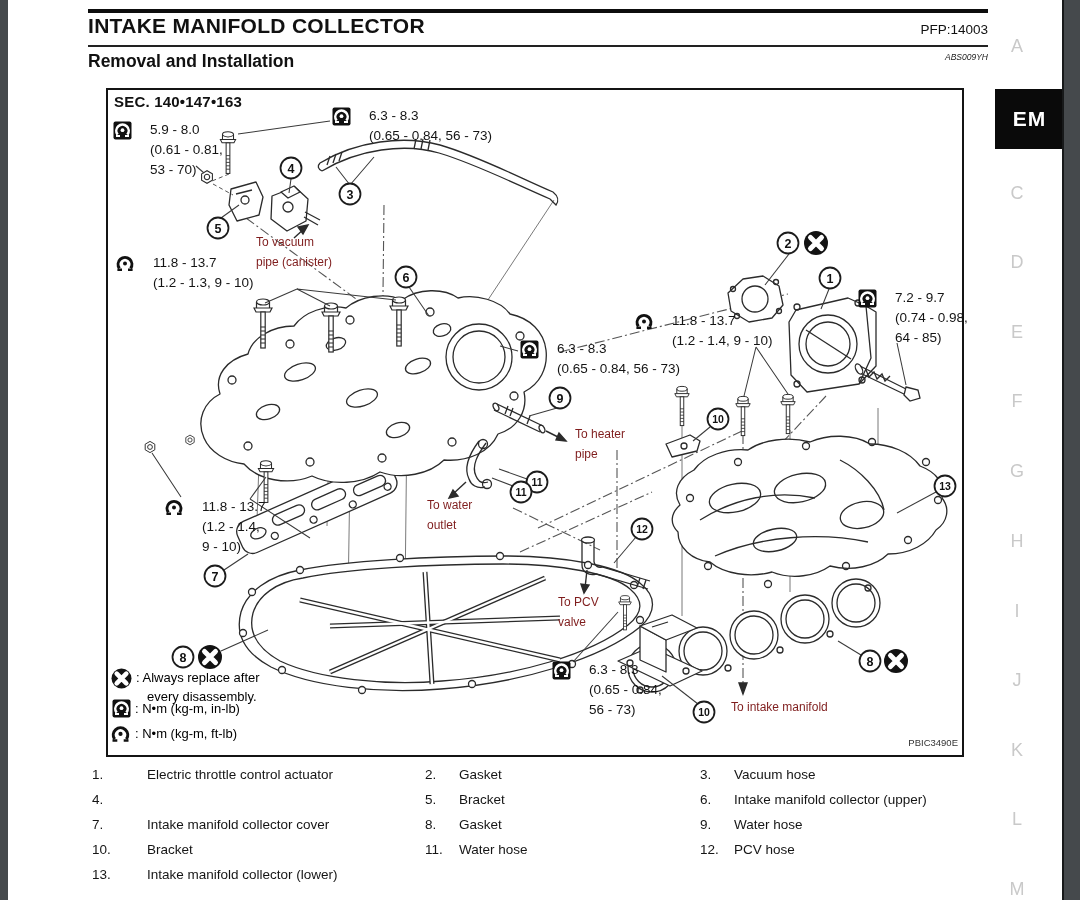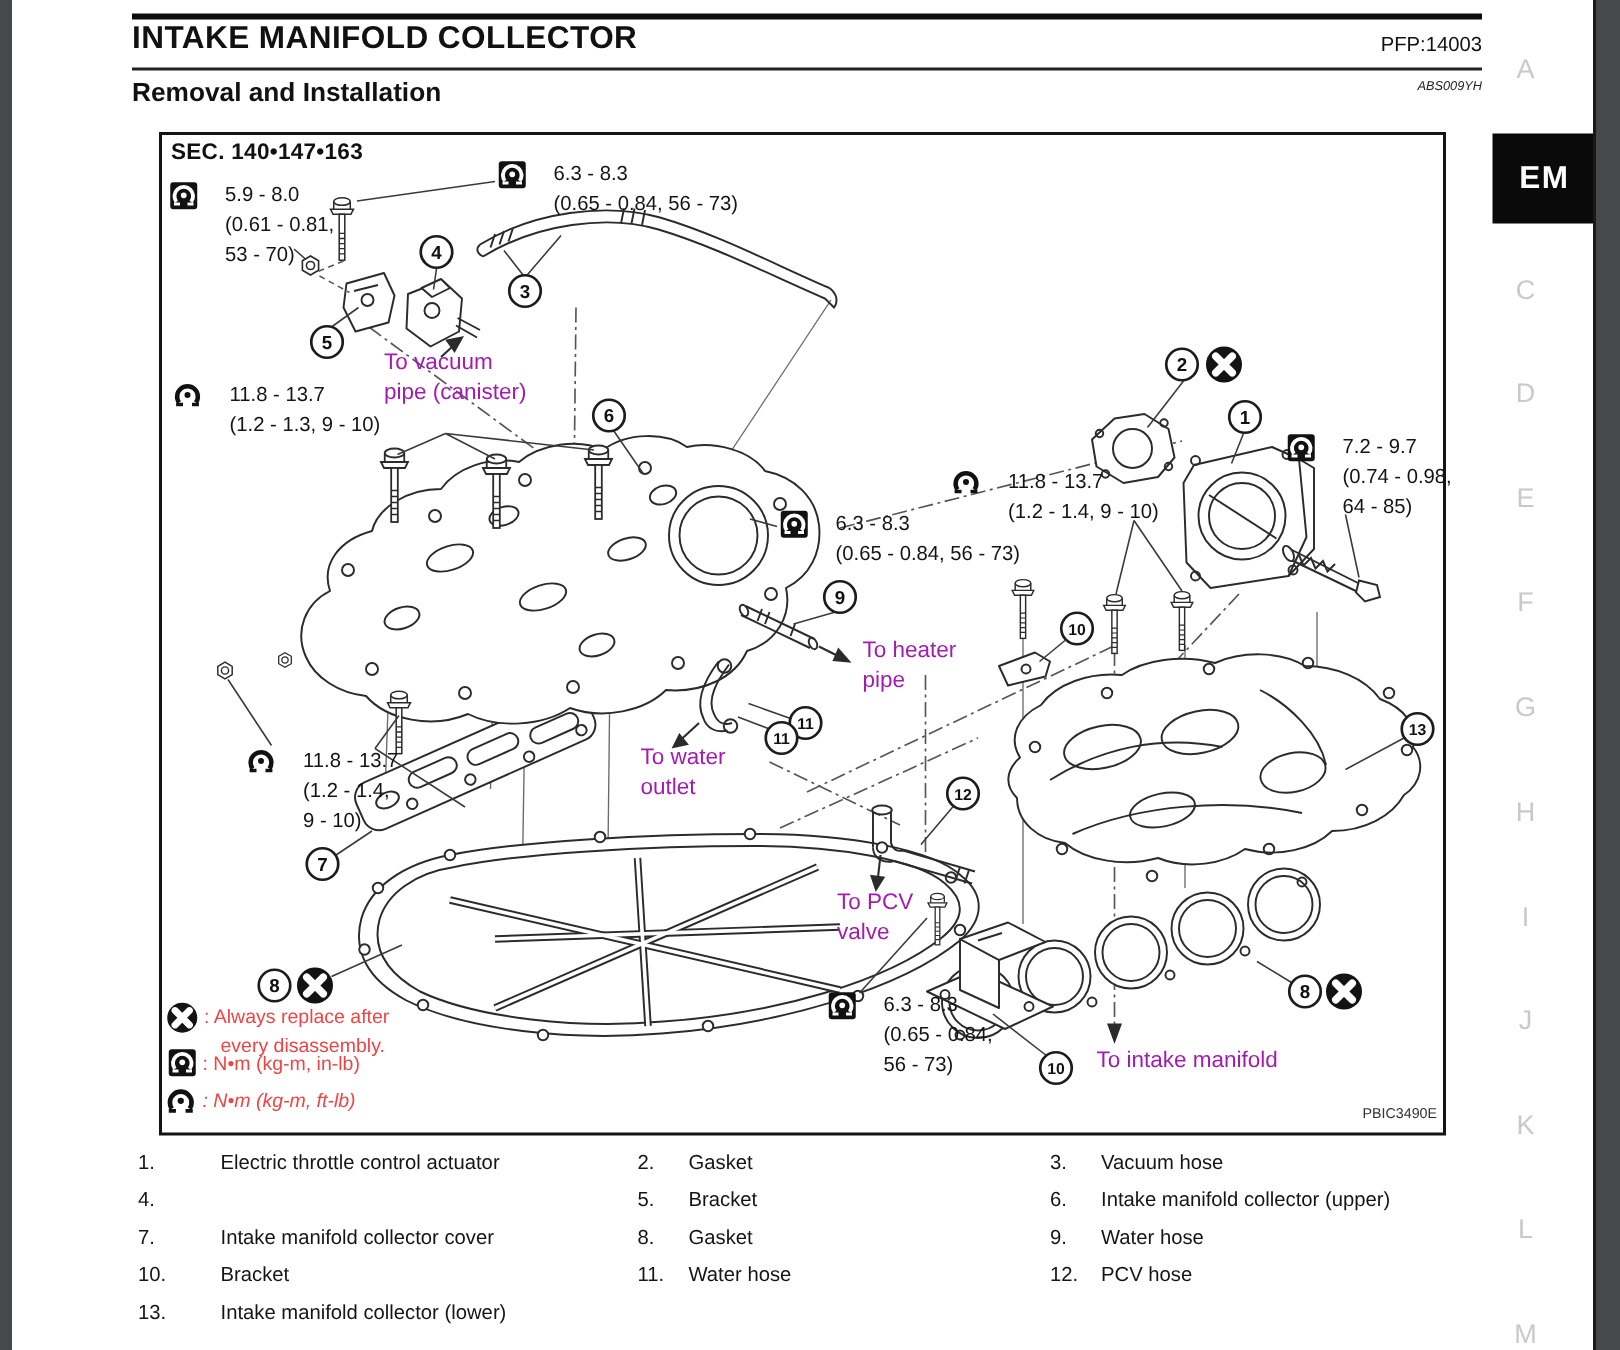--- a/index.html
+++ b/index.html
@@ -14,22 +14,22 @@
   .rule-thin{left:88px;top:45px;width:900px;height:2px;background:#222;}
   .page-title{left:88px;top:14px;font-size:21px;font-weight:bold;letter-spacing:.3px;}
   .pfp{left:858px;top:22px;width:130px;text-align:right;font-size:13.5px;}
   .section-title{left:88px;top:51px;font-size:17.5px;font-weight:bold;}
   .doc-code{left:888px;top:52px;width:100px;text-align:right;font-size:8.5px;font-style:italic;color:#222;}
   .dbox{left:106px;top:88px;width:858px;height:669px;border:2.5px solid #141414;box-sizing:border-box;background:#fff;}
   .sec-label{left:114px;top:93px;font-size:15px;font-weight:bold;letter-spacing:.2px;}
   .fig-code{left:860px;top:737px;width:98px;text-align:right;font-size:9.5px;color:#333;}
   .torque{position:absolute;display:flex;gap:18px;align-items:flex-start;font-size:13.5px;line-height:20px;color:#141414;}
   .torque .ticon{flex:0 0 auto;margin-top:1px;}
-  .flabel{position:absolute;font-size:15px;line-height:20px;color:#a21caf;}
-  .legend-row{position:absolute;display:flex;gap:4px;font-size:13px;line-height:19px;color:#ef4444;}
+  .flabel{position:absolute;font-size:12px;line-height:20px;color:#7f1d1d;}
+  .legend-row{position:absolute;display:flex;gap:4px;font-size:13px;line-height:19px;color:#000000;}
   .parts{left:92px;top:762px;width:896px;display:grid;grid-template-columns:333px 275px 288px;
          row-gap:0;font-size:13.5px;color:#151515;align-items:center;}
   .part{display:flex;align-items:center;min-height:23px;padding:1px 0;}
   .part .num{flex:0 0 34px;}
   .part:nth-child(3n+1) .num{flex-basis:55px;}
   .part:nth-child(3n+1) .nm{max-width:242px;}
   .part .nm{line-height:19px;}
   .tab{position:absolute;left:1002px;width:30px;text-align:center;font-size:18px;color:#c9c9c9;}
   .tab-active{position:absolute;left:995px;top:89px;width:69px;height:60px;background:#0a0a0a;color:#fff;
               display:flex;align-items:center;justify-content:center;font-size:21px;font-weight:bold;letter-spacing:1px;}
@@ -553,21 +553,21 @@
   </div>
   <div class="legend-row" style="left:112px;top:699px;">
     <svg width="19" height="19">
         <rect x=".5" y=".5" width="18" height="18" rx="2" fill="#111"></rect>
         <path d="M4.6,13.6 A6.2,6.2 0 1 1 14.4,13.6" fill="none" stroke="#fff" stroke-width="2.6"></path>
         <circle cx="9.5" cy="9.2" r="1.9" fill="#fff"></circle>
         <path d="M3,15 h4 M12,15 h4" stroke="#fff" stroke-width="2"></path>
       </svg>
     <div>: N•m (kg-m, in-lb)</div>
   </div>
-  <div class="legend-row" style="left:110px;top:724px;font-style:italic;">
+  <div class="legend-row" style="left:110px;top:724px;">
     <svg width="21" height="21">
         <path d="M4.6,15.1 A7.2,7.2 0 1 1 16.4,15.1" fill="none" stroke="#111" stroke-width="3.1"></path>
         <circle cx="10.5" cy="9.9" r="2.1" fill="#111"></circle>
         <path d="M2.5,16.5 h4.8 M13.7,16.5 h4.8" stroke="#111" stroke-width="2.5"></path>
       </svg>
     <div>: N•m (kg-m, ft-lb)</div>
   </div>
 
   <div class="abs parts">
     <div class="part">

